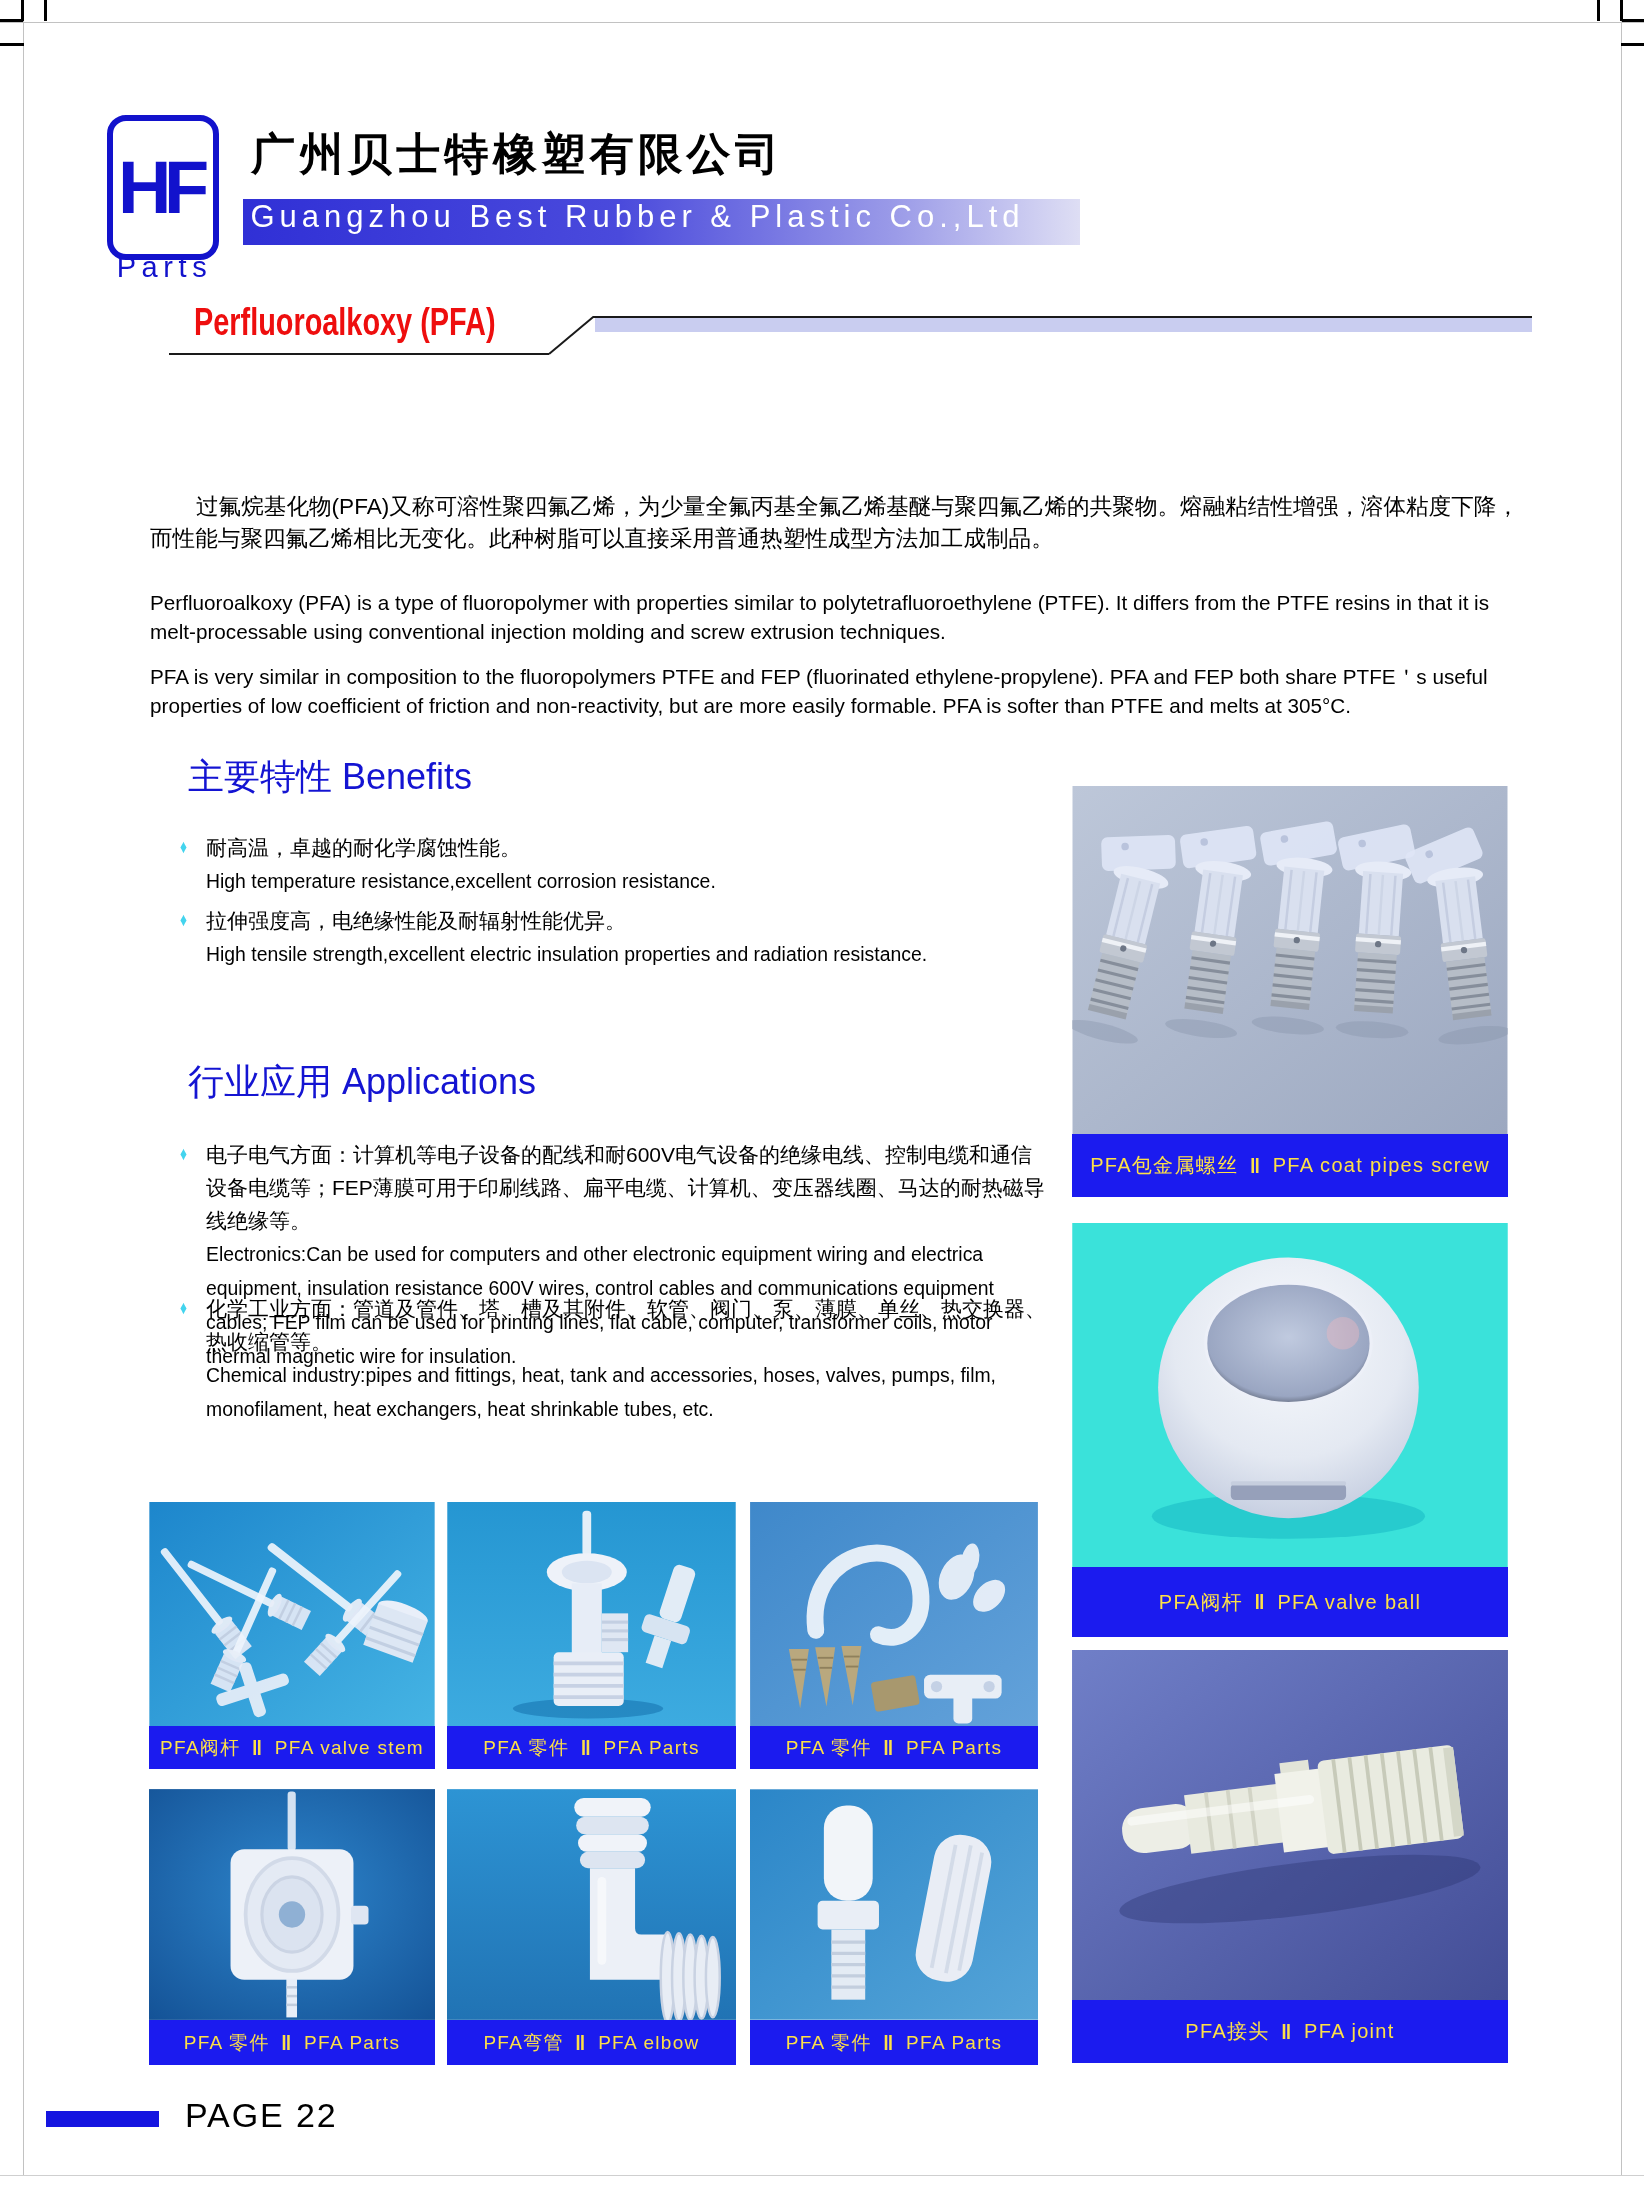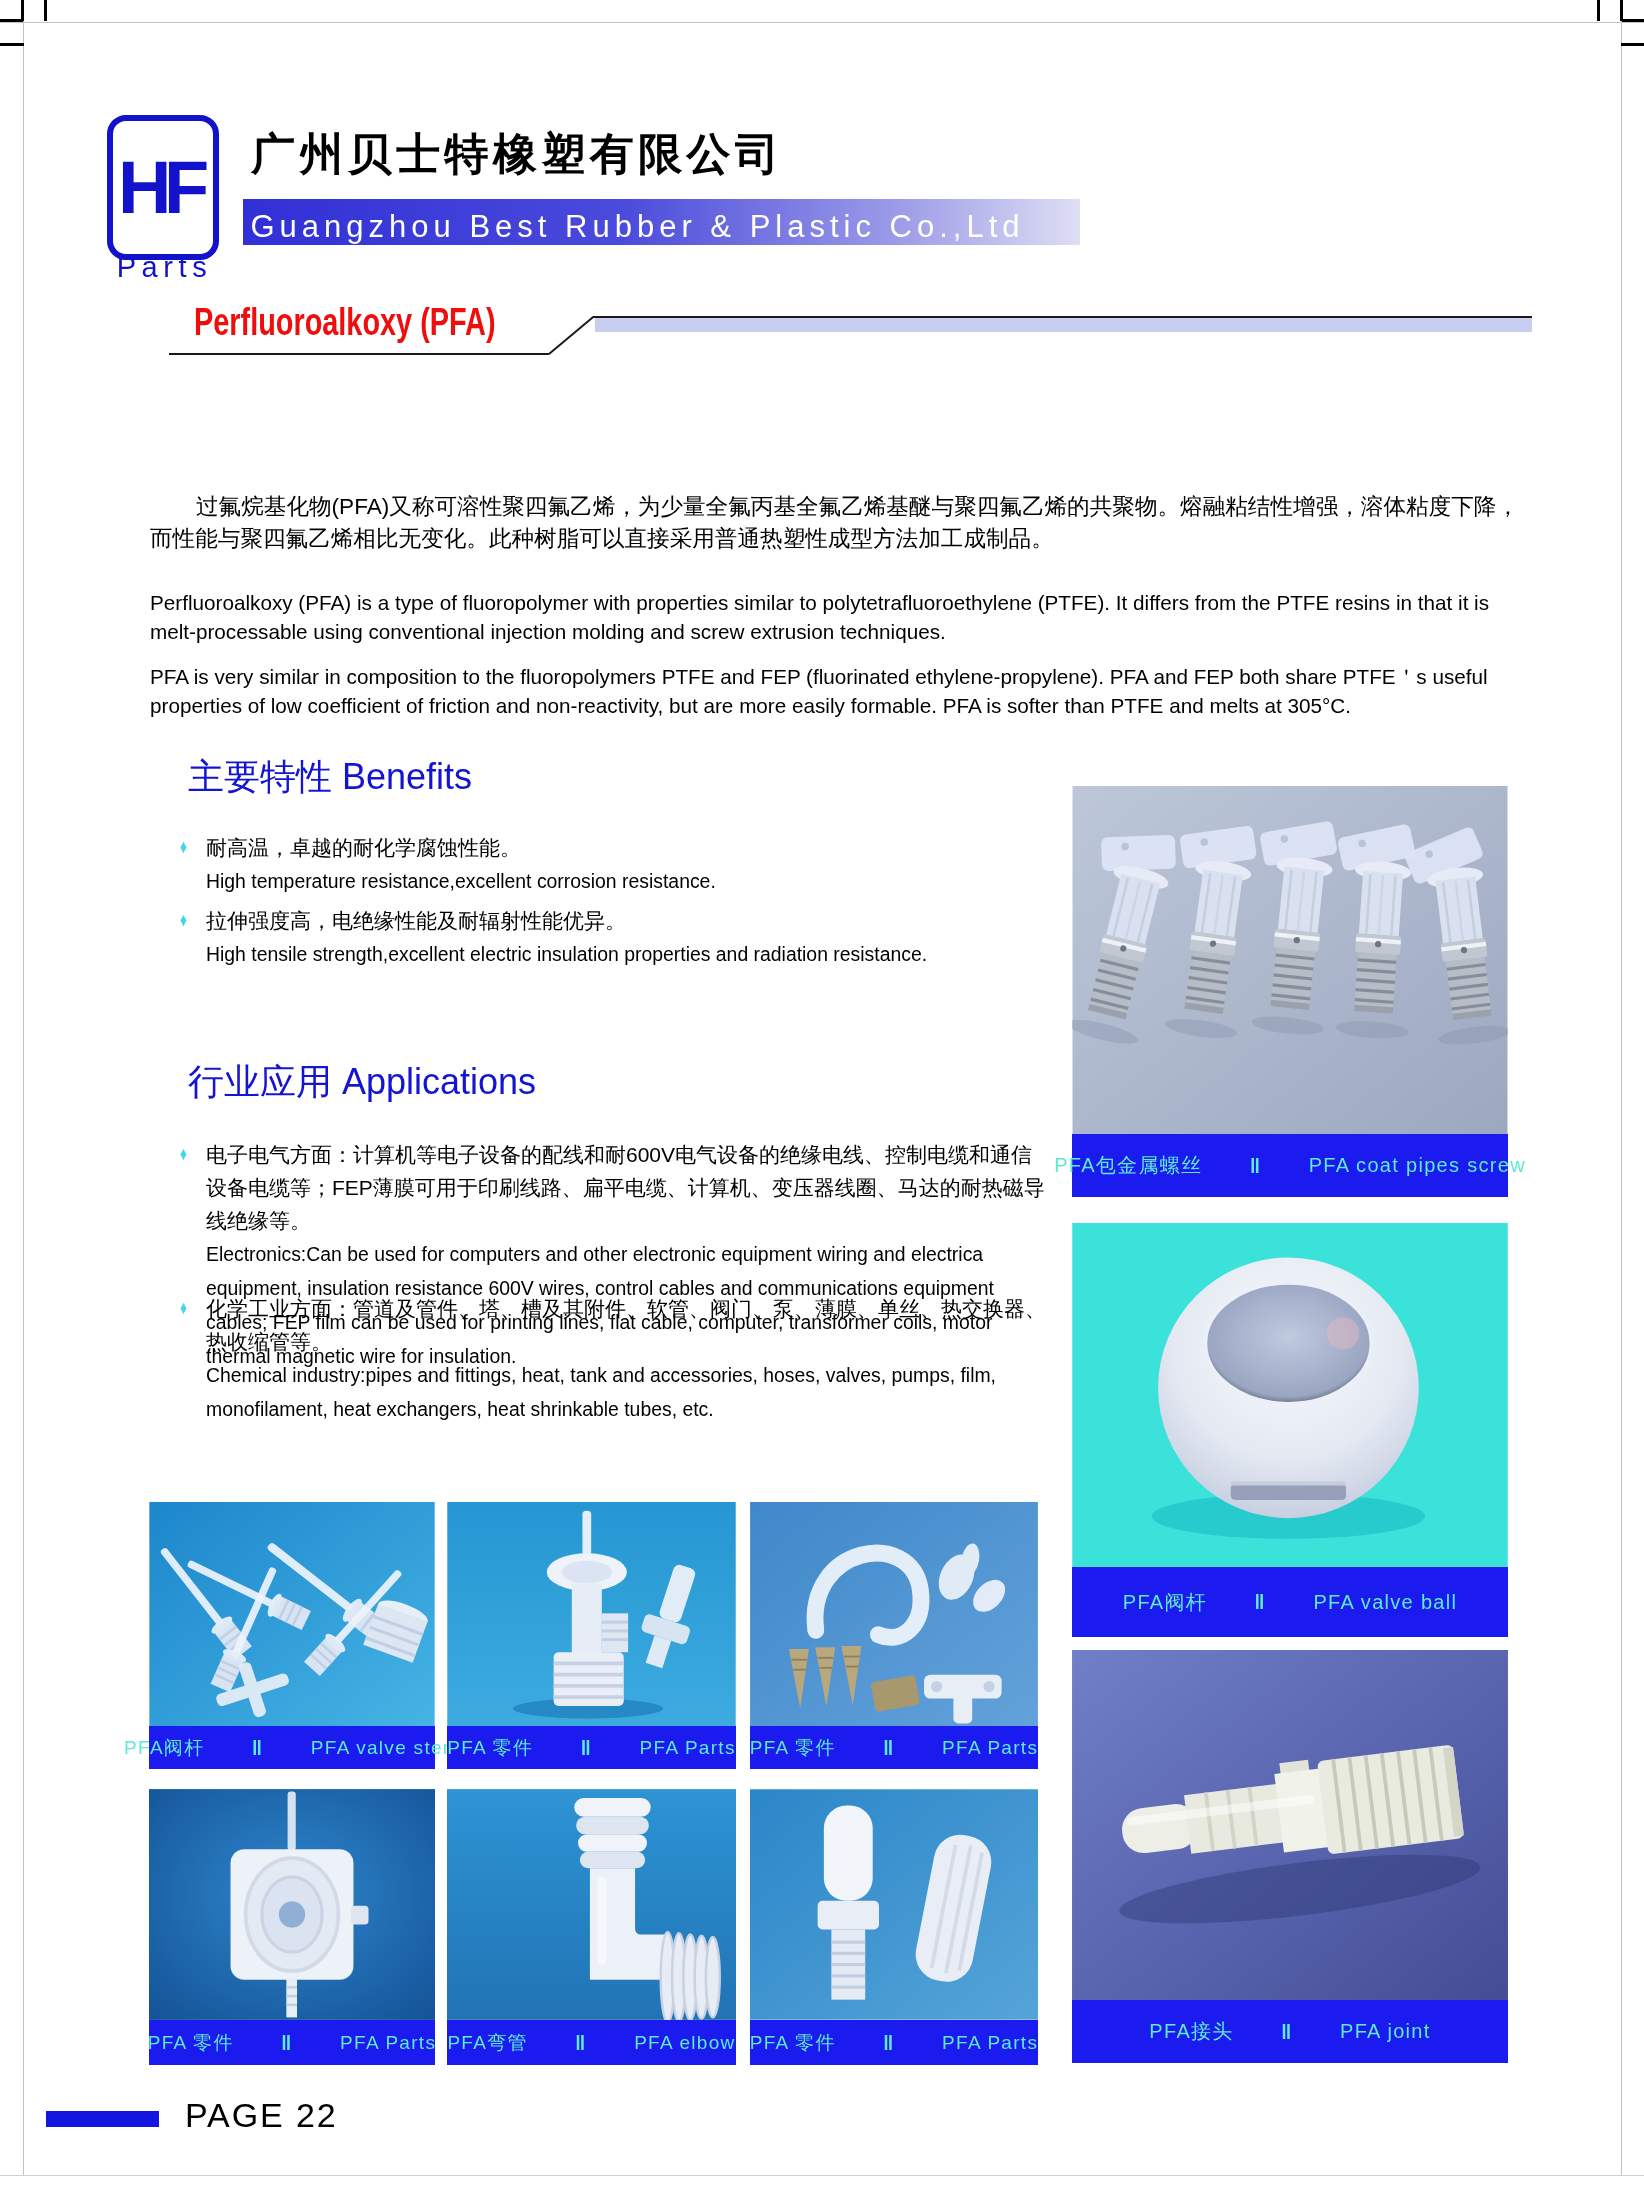--- a/index.html
+++ b/index.html
@@ -21,21 +21,21 @@
     position:absolute; left:102px; top:251px; width:125px; text-align:center;
     font-size:29px; color:#1212cc; letter-spacing:5.6px;
   }
   .company-zh{
     position:absolute; left:251px; top:125px; font-size:44px; font-weight:bold; color:#000;
     letter-spacing:4.4px; white-space:nowrap;
   }
   .company-bar{
     position:absolute; left:243px; top:199px; width:837px; height:46px;
     background:linear-gradient(90deg,#3030d6 0%,#4a4adc 45%,#9b9be8 78%,#dedef4 100%);
-    display:flex; align-items:flex-end;
+    display:flex; align-items:flex-start;
   }
   .company-en{
     font-size:31px; color:#ffffff; letter-spacing:5px; white-space:nowrap; padding-left:7.5px;
   }
   
   .title-en{
     position:absolute; left:194px; top:300px; font-size:39px; font-weight:bold; color:#ee0e0e;
     transform:scaleX(0.74); transform-origin:left top; white-space:nowrap;
   }
   .rule-under{position:absolute; left:169px; top:353px; width:380px; height:1.9px; background:#1a1a1a;}
@@ -71,22 +71,22 @@
   .b1{top:831px; width:877px;}
   .b2{top:904px; width:877px;}
   .a1{top:1138px; width:865px;}
   .a1 .ben, .a2 .ben{width:840px;}
   .a2{top:1292px; width:877px;}
   
   .card{position:absolute;}
   .photo{position:relative; width:100%; overflow:hidden;}
   .photo svg{display:block;}
   .cap{
-    background:#1b1bef; color:#5eead4; display:flex; align-items:center; justify-content:center;
-    font-size:20px; letter-spacing:1.3px; white-space:nowrap;gap:36px;
+    background:#1b1bef; color:#fde047; display:flex; align-items:center; justify-content:center;
+    font-size:20px; letter-spacing:1.3px; white-space:nowrap;
   }
   .cap .sep{margin:0 11.3px; font-weight:bold; font-size:21px;}
   .r-card{left:1072px; width:436px;}
   .r1{top:786px;} .r1 .photo{height:348px;} .r1 .cap{height:63px;}
   .r2{top:1223px;} .r2 .photo{height:344px;} .r2 .cap{height:70px;}
   .r3{top:1650px;} .r3 .photo{height:350px;} .r3 .cap{height:63px;}
   .g-row1 .photo{height:224px;} .g-row1 .cap{height:43px; font-size:19px;}
   .g-row2 .photo{height:231px;} .g-row2 .cap{height:45px; font-size:19px;}
   .g1{left:149px; top:1502px; width:286px;}
   .g2{left:447px; top:1502px; width:289px;}

